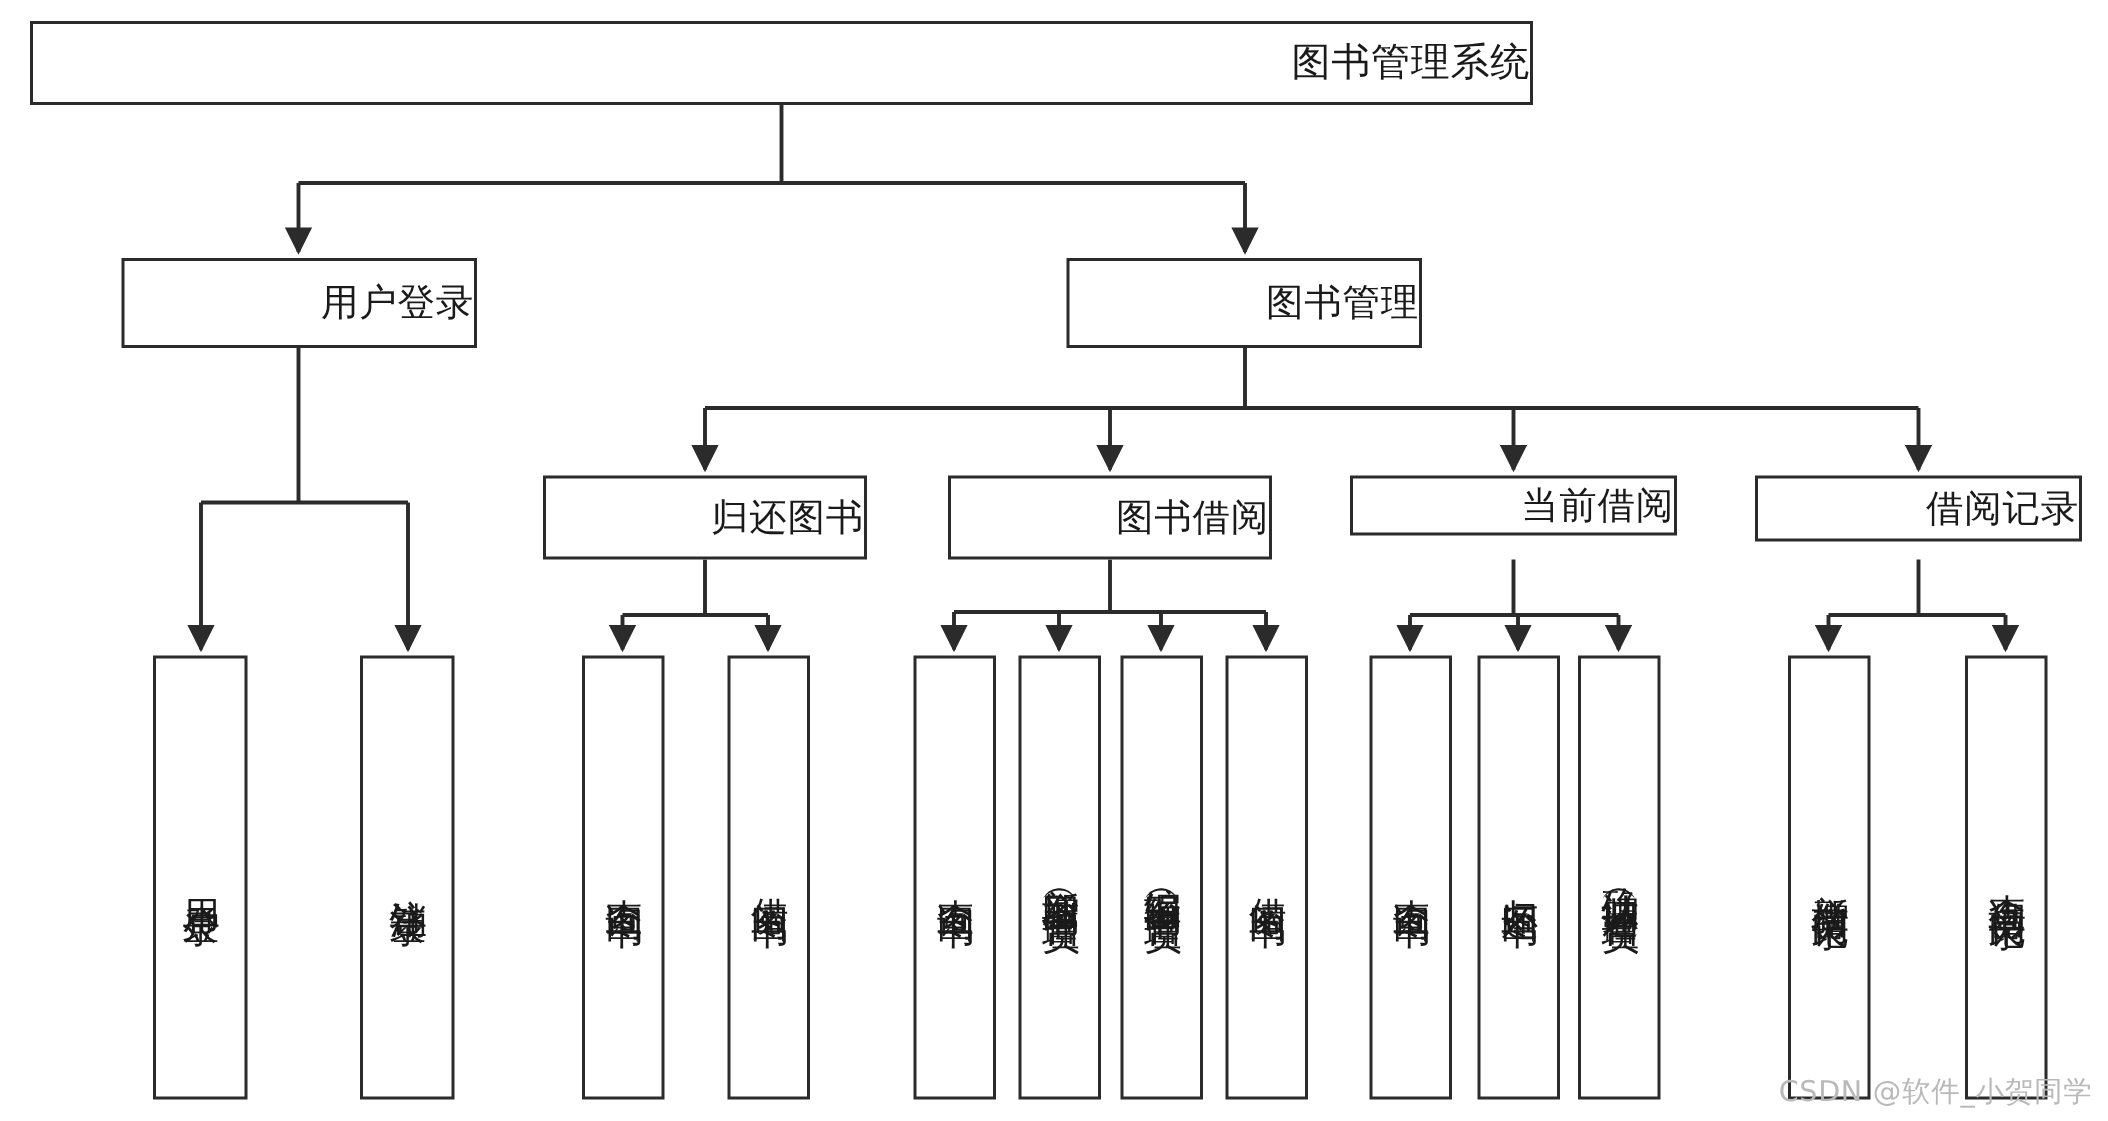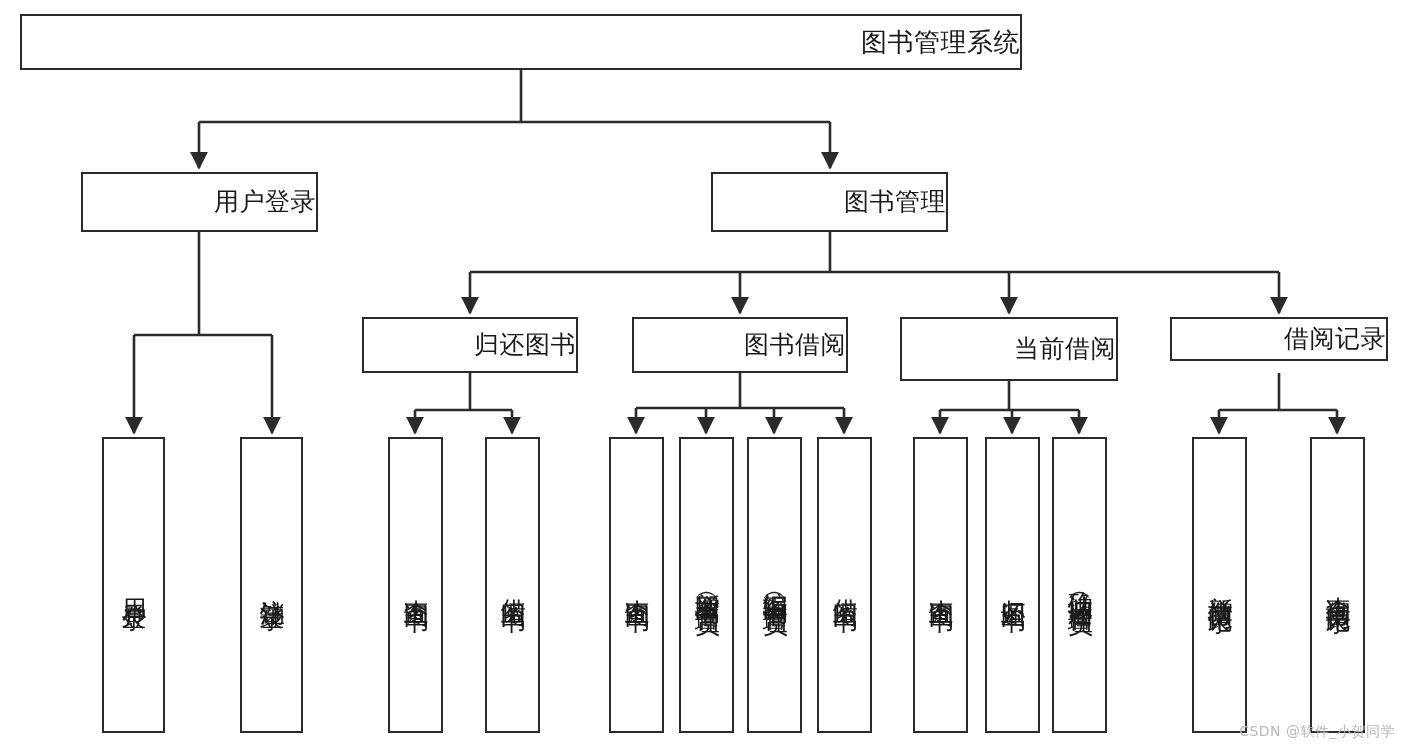--- a/index.html
+++ b/index.html
@@ -58,21 +58,21 @@
     line-height: 1.05;
     max-height: 100%;
   }
   #root-node .node-label {
     font-size: 26px;
   }
   .watermark {
     position: absolute;
     right: 10px;
     bottom: 6px;
-    font-size: 14px;
+    font-size: 19px;
     color: #b9b9b9;
     letter-spacing: 0.5px;
     z-index: 5;
     user-select: none;
     white-space: nowrap;
   }
 </style>
 </head>
 <body>
 
@@ -141,21 +141,21 @@
   <div class="node horizontal" style="left:711px; top:172px; width:237px; height:60px;">
     <span class="node-label">图书管理</span>
   </div>
 
   <div class="node horizontal" style="left:362px; top:317px; width:216px; height:56px;">
     <span class="node-label">归还图书</span>
   </div>
   <div class="node horizontal" style="left:632px; top:317px; width:216px; height:56px;">
     <span class="node-label">图书借阅</span>
   </div>
-  <div class="node horizontal" style="left:900px; top:317px; width:218px; height:64px;">
+  <div class="node horizontal" style="left:900px; top:317px; width:218px; height:40px;">
     <span class="node-label">当前借阅</span>
   </div>
   <div class="node horizontal" style="left:1170px; top:317px; width:218px; height:44px;">
     <span class="node-label">借阅记录</span>
   </div>
 
   <div class="node vertical" style="left:102px; top:437px; width:63px; height:296px;">
     <span class="node-label">用户登录</span>
   </div>
   <div class="node vertical" style="left:240px; top:437px; width:63px; height:296px;">

